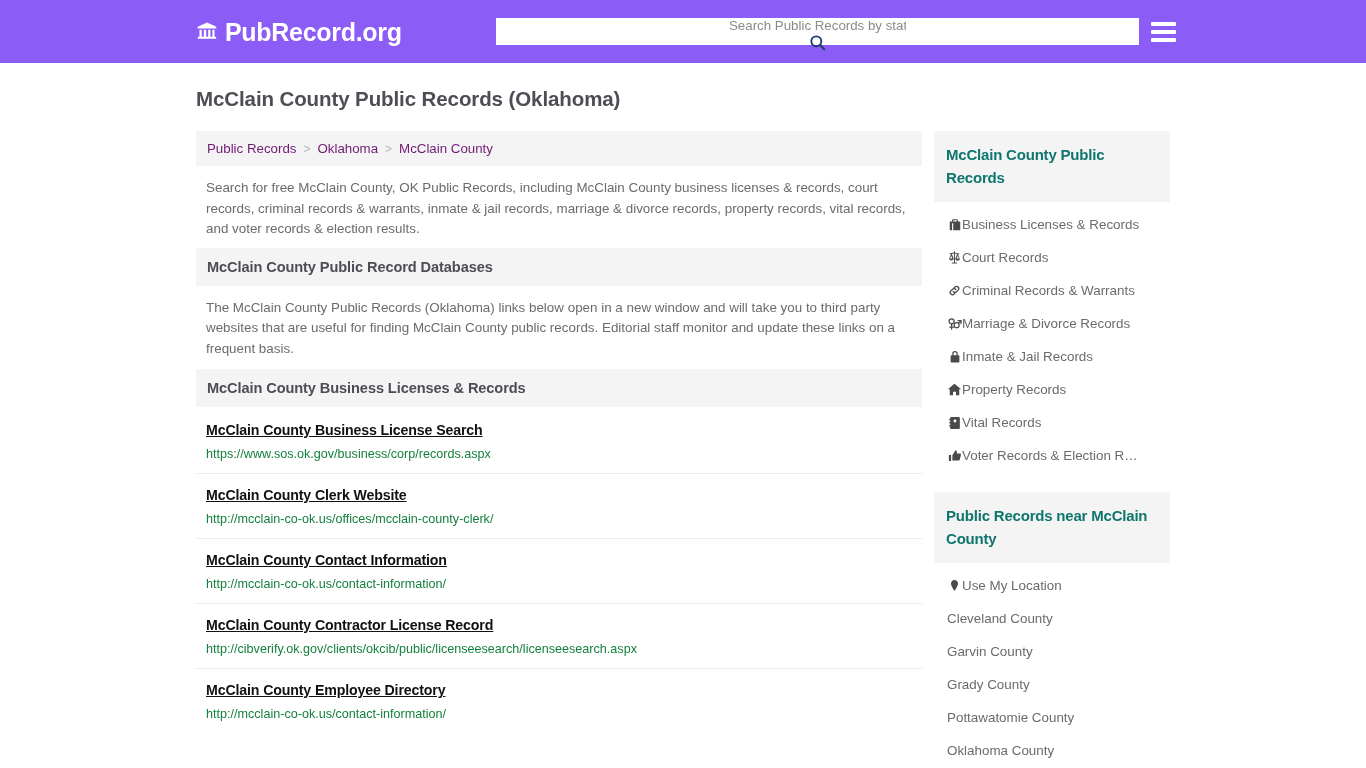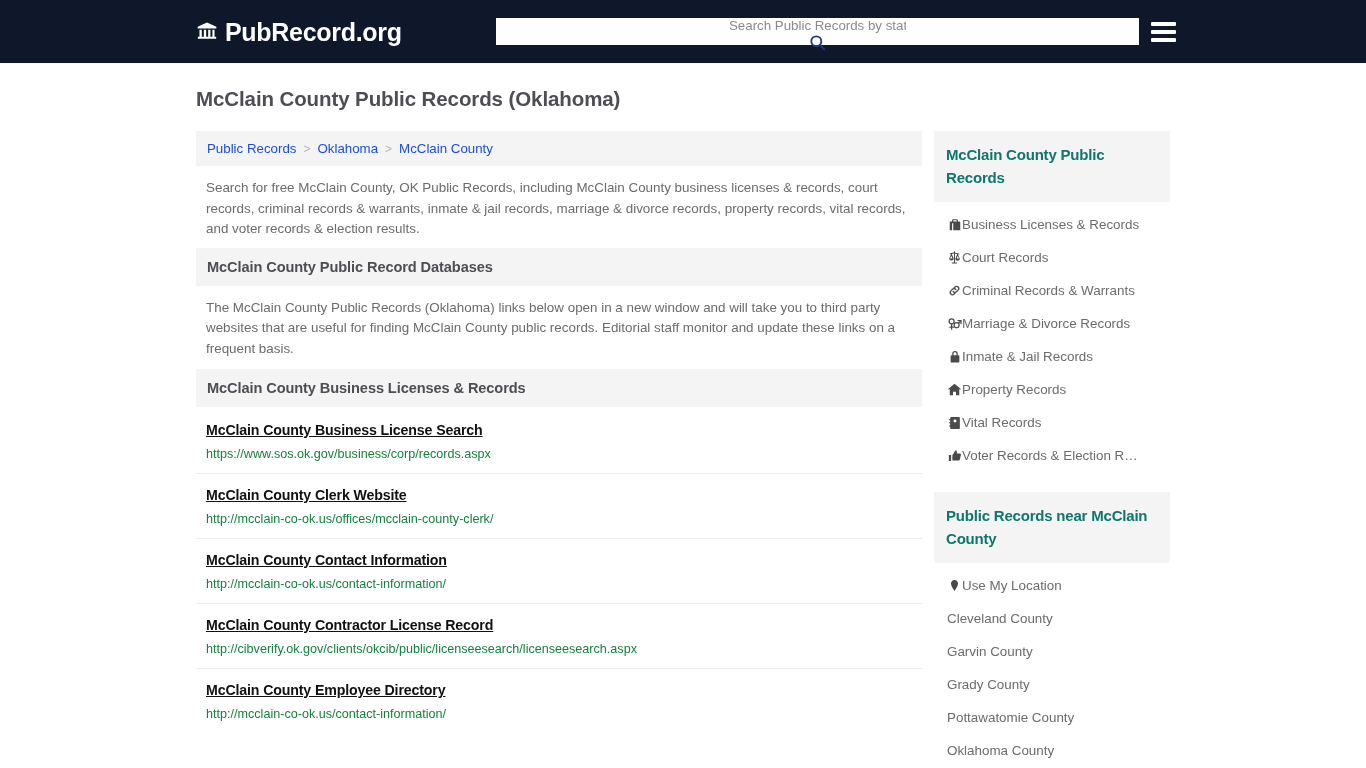--- a/index.html
+++ b/index.html
@@ -9,21 +9,21 @@
     height: 768px;
     overflow: hidden;
     background: #ffffff;
     font-family: "Liberation Sans", sans-serif;
   }
 
   
   .site-header {
     width: 100%;
     height: 63px;
-    background: #0f172a;
+    background: #8b5cf6;
     display: flex;
     align-items: center;
     position: relative;
   }
 
   .brand {
     position: absolute;
     left: 196px;
     top: 19px;
     display: flex;
@@ -143,21 +143,21 @@
 
   .breadcrumb {
     display: flex;
     align-items: center;
     gap: 7px;
     font-size: 13.3px;
     color: #6f6f6f;
     flex-wrap: wrap;
   }
   .breadcrumb a {
-    color: #1d4ed8;
+    color: #701a75;
     text-decoration: none;
   }
   .breadcrumb .sep { color: #b5b5b5; font-size: 12px; }
 
   .intro {
     padding: 12px 10px 8px 10px;
     font-size: 13.4px;
     line-height: 20.5px;
     color: #6b6b6b;
   }

